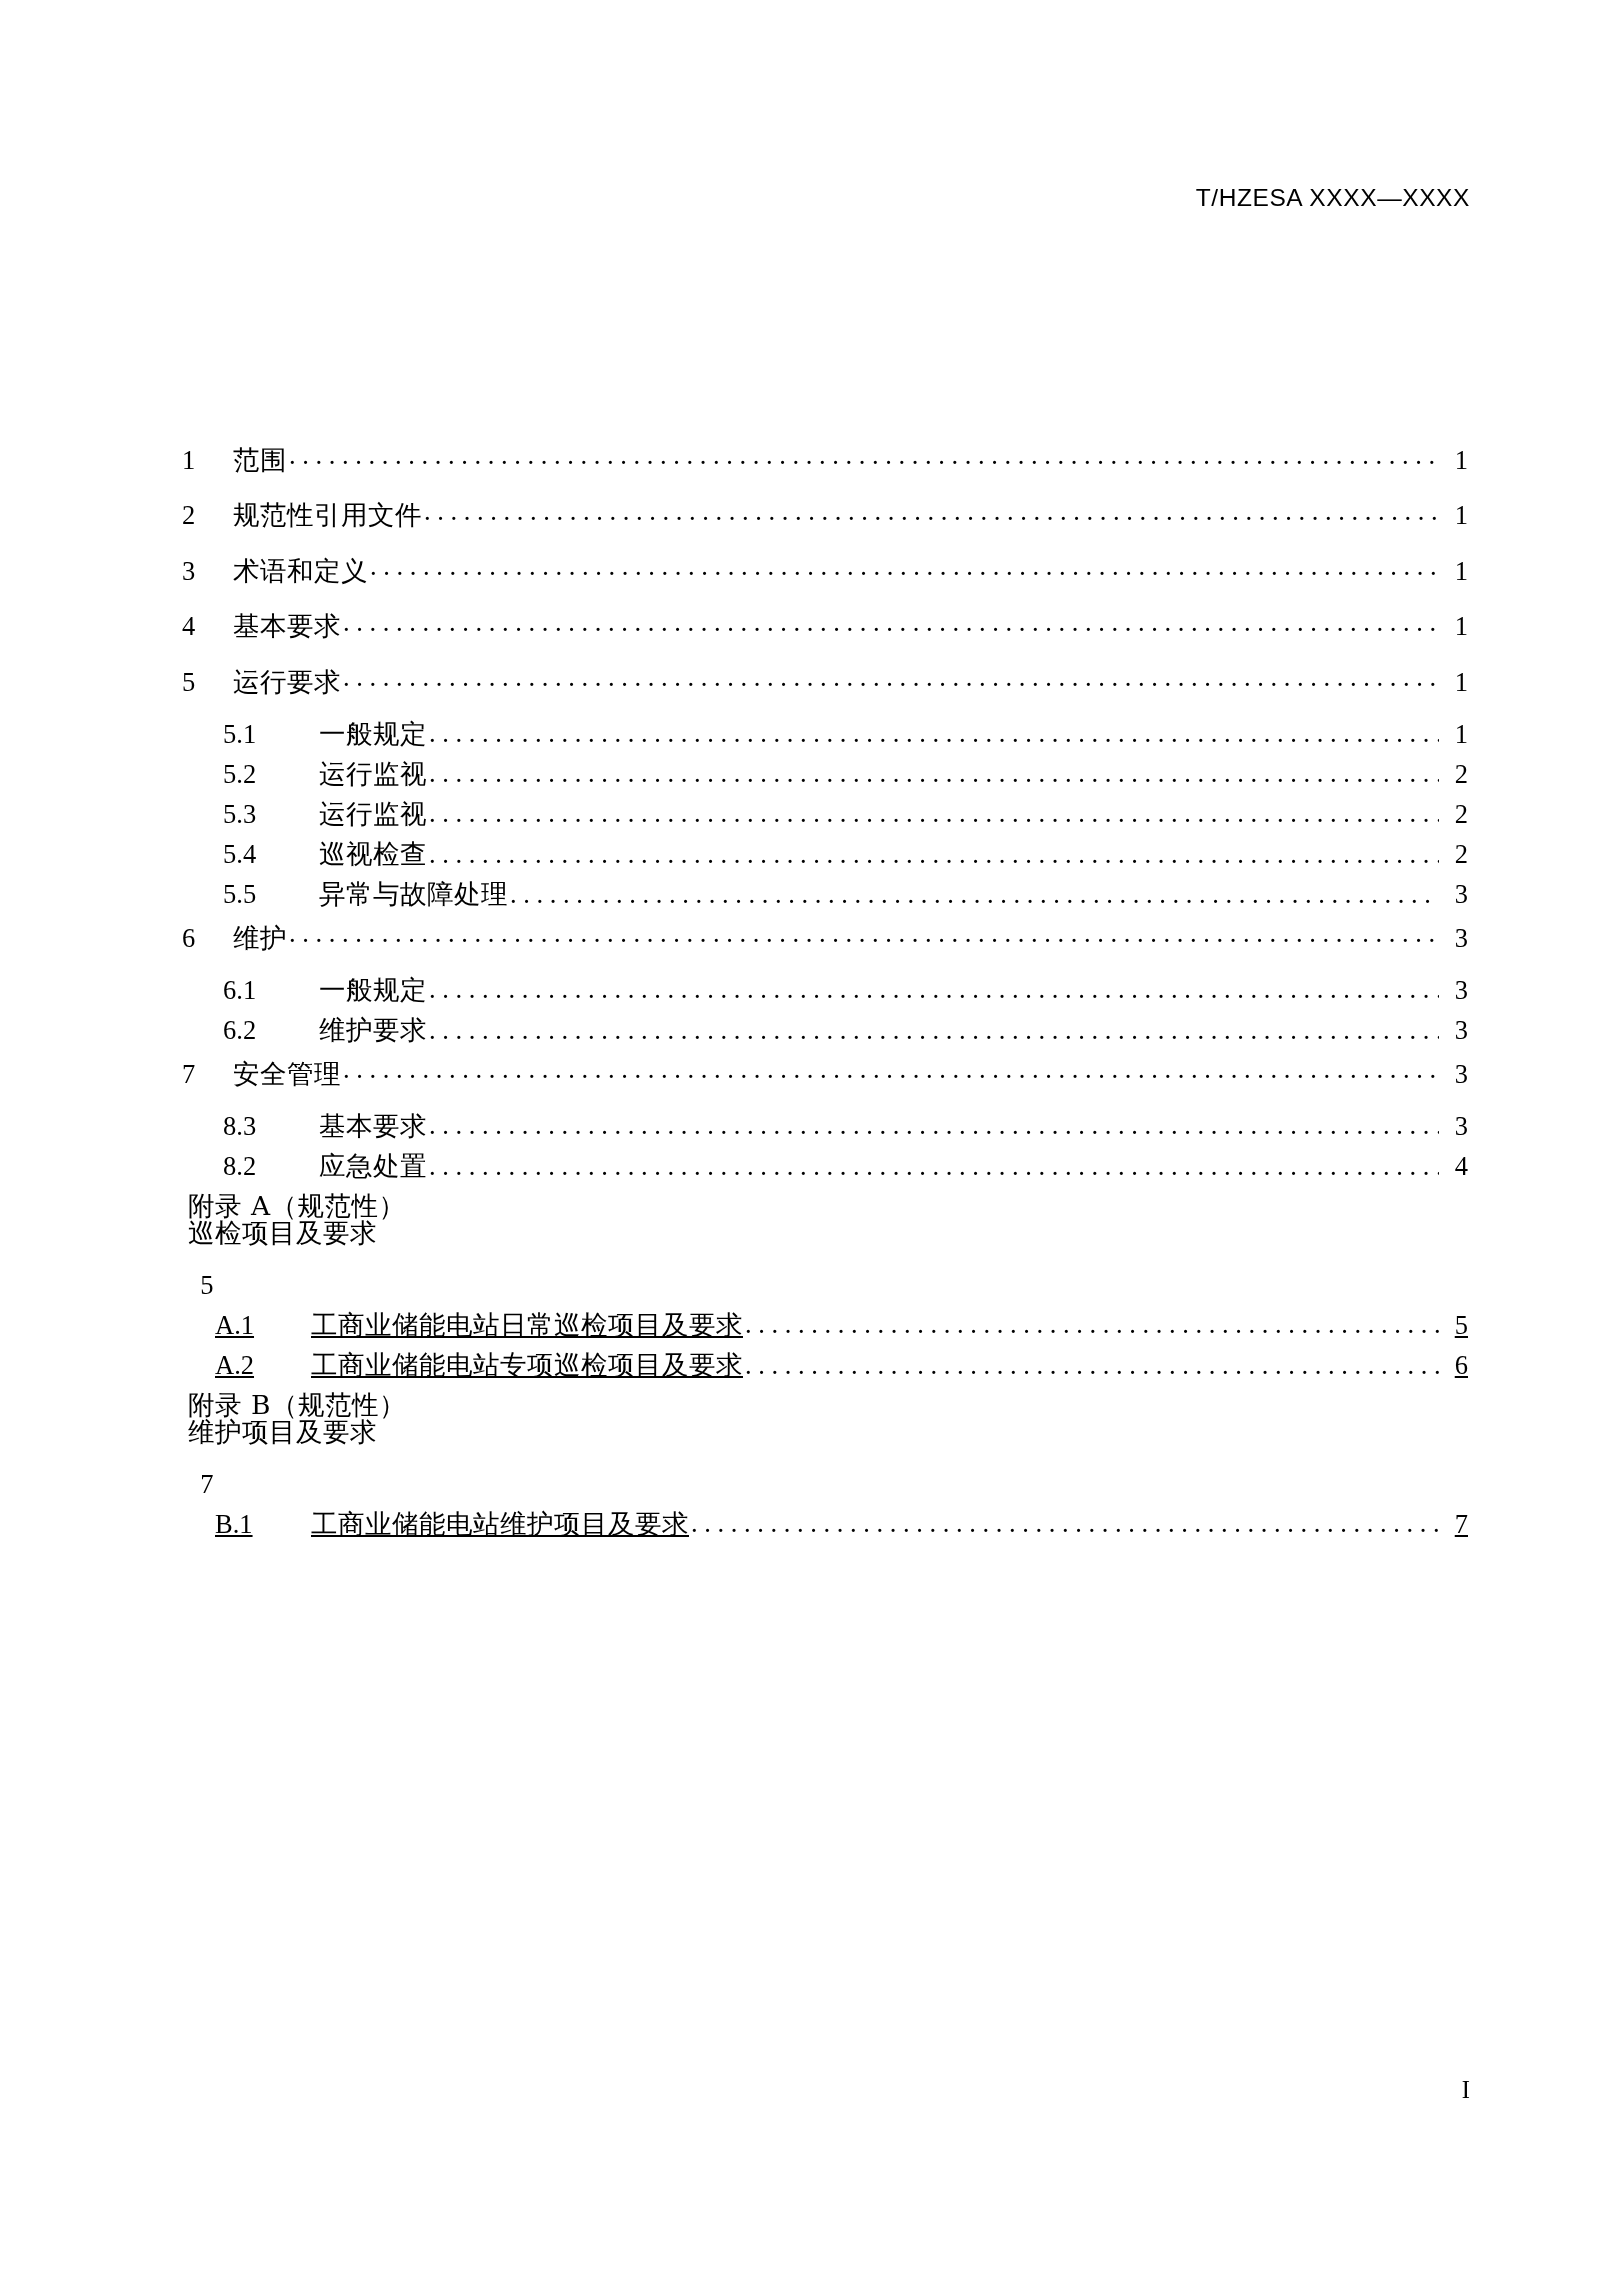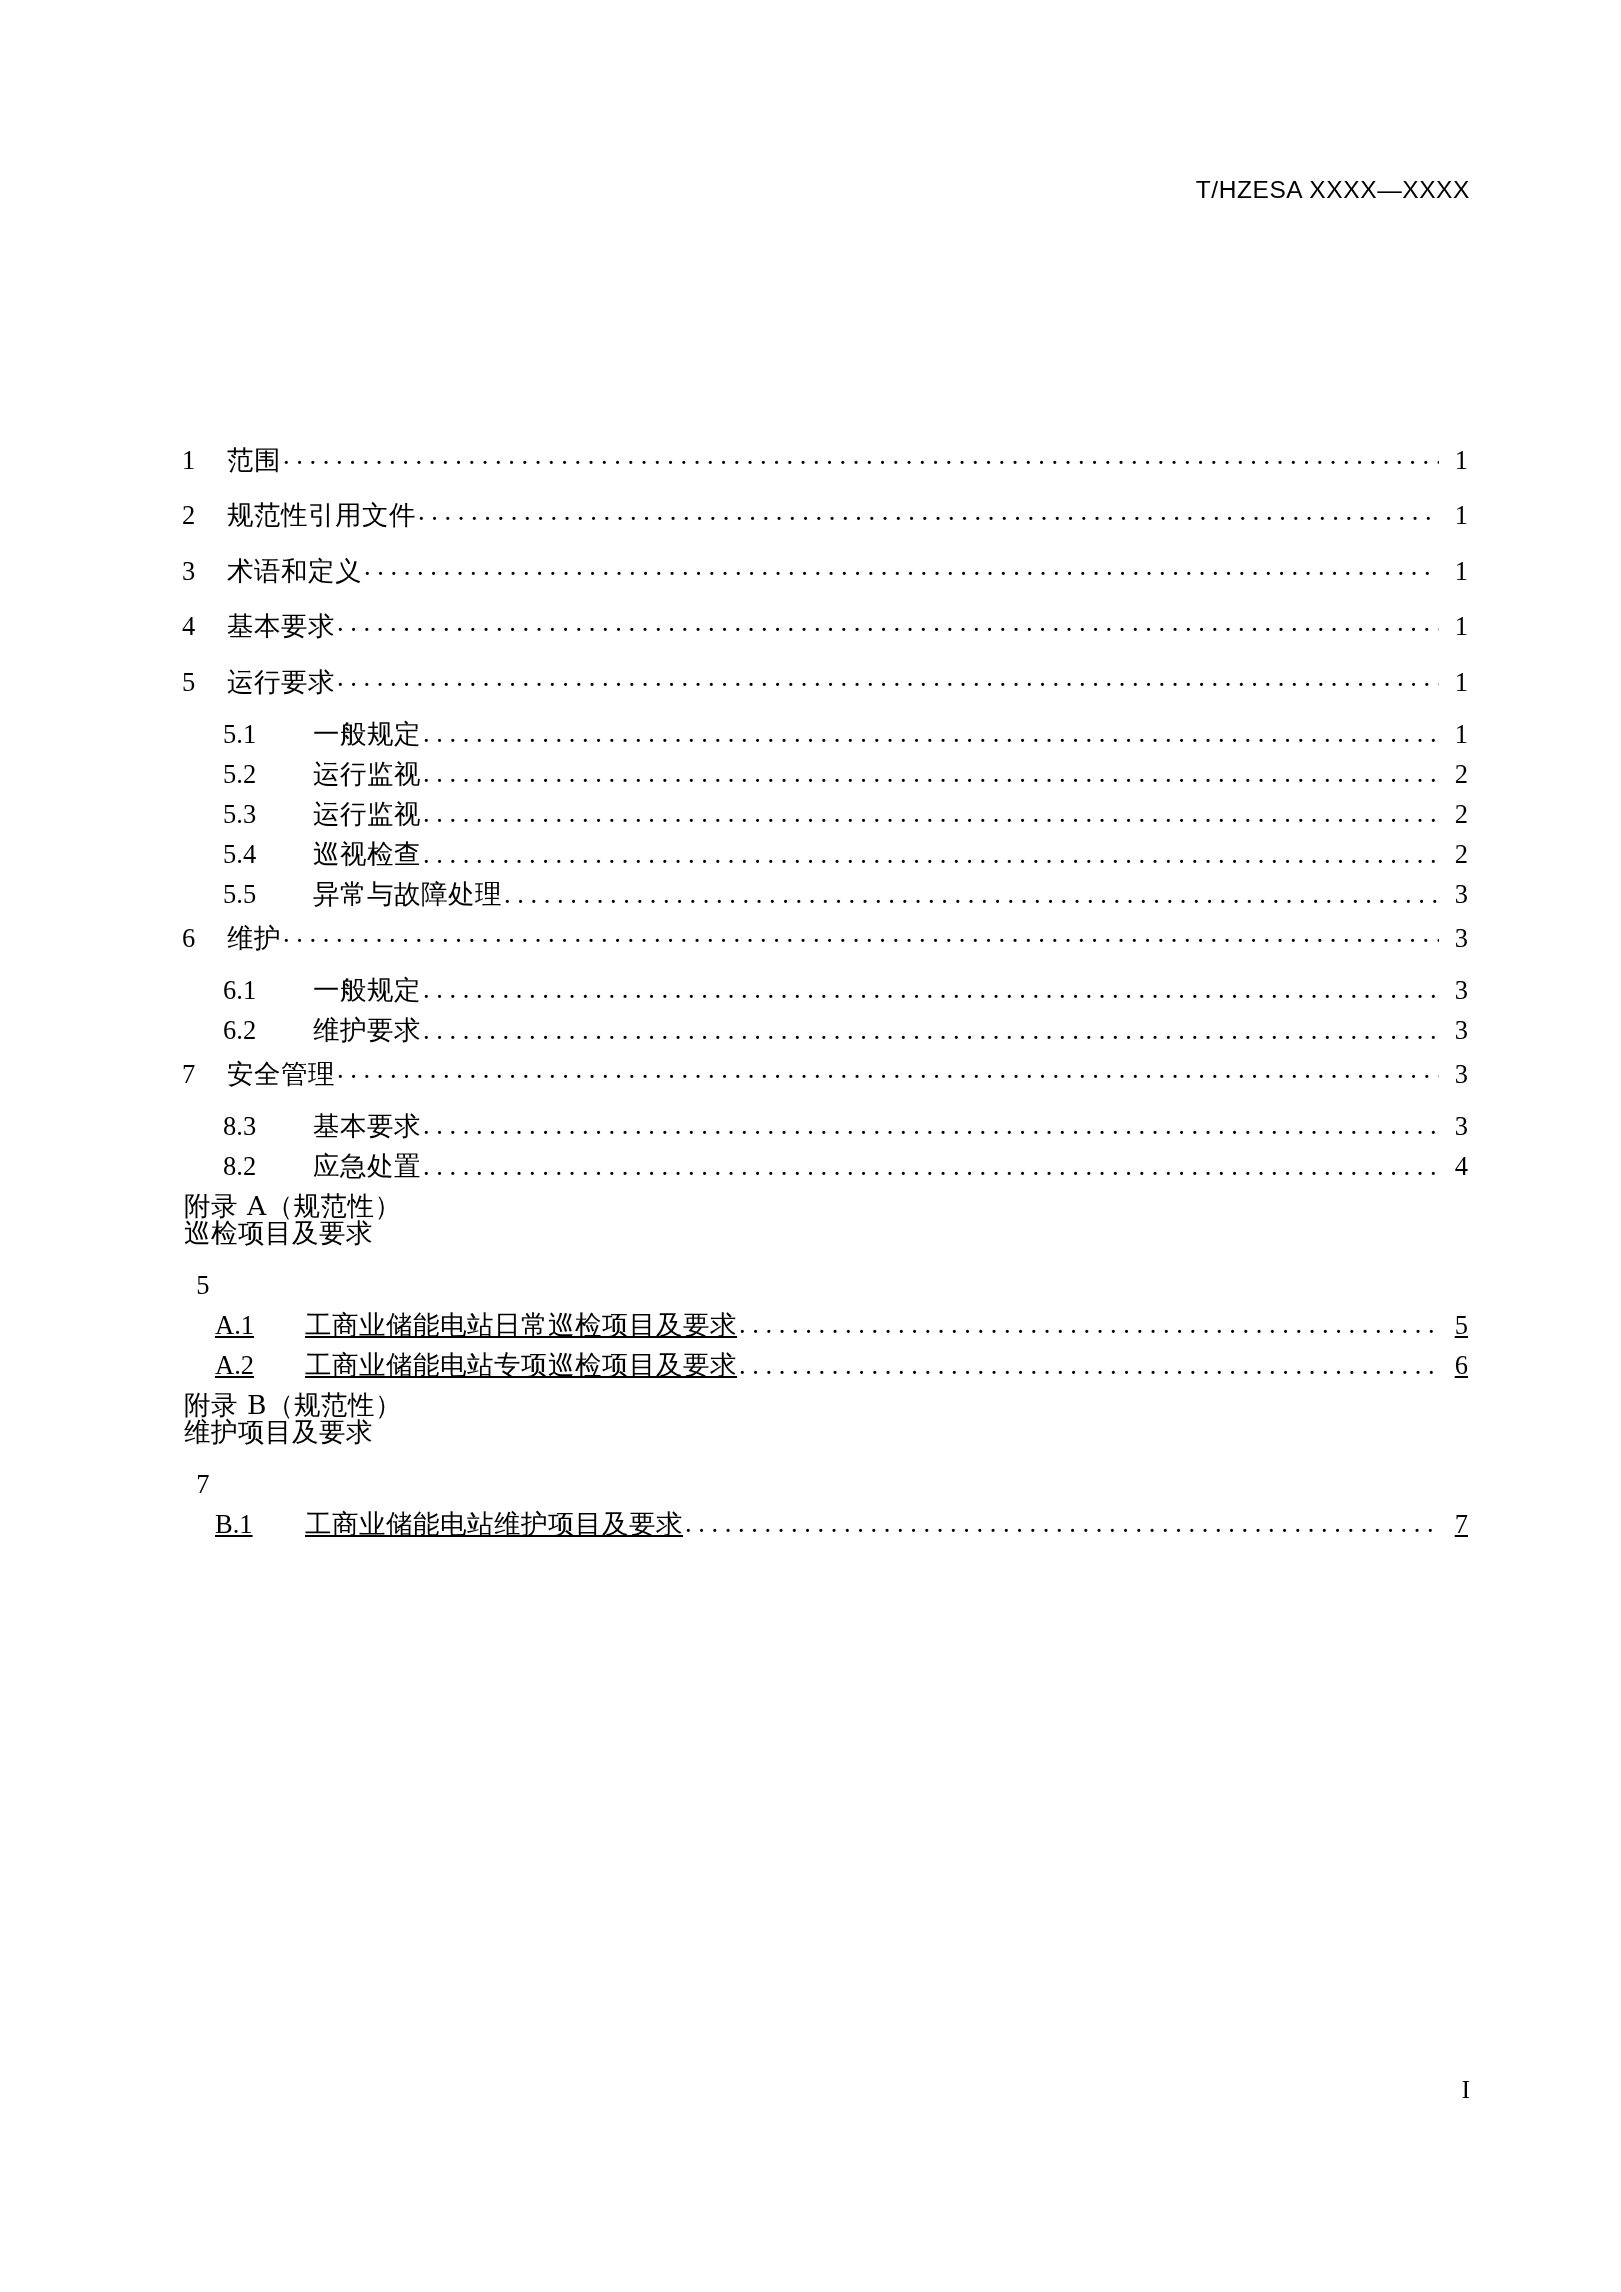--- a/index.html
+++ b/index.html
@@ -21,21 +21,21 @@
     left: 0; top: 0;
     width: 1621px;
     height: 2293px;
     box-sizing: border-box;
     padding: 0;
   }
 
   
   .doc-header {
     position: absolute;
-    top: 176px;
+    top: 184px;
     left: 0;
     width: 1621px;
     padding-right: 151px;
     box-sizing: border-box;
     text-align: right;
     font-family: "Liberation Sans", "DejaVu Sans", sans-serif;
     font-size: 24.5px;
     letter-spacing: 0.6px;
     white-space: nowrap;
   }
@@ -81,20 +81,21 @@
     flex: 0 0 auto;
     font-family: "Liberation Serif", "DejaVu Serif", serif;
   }
   .num.n1 { width: 45px; }
   .num.n2 { width: 90px; }
 
   .label {
     flex: 0 0 auto;
     font-family: "DejaVu Serif", "Liberation Serif", serif;
     letter-spacing: 0.5px;
+    margin-left: 6px;
   }
 
   .label-appx {
     flex: 0 0 auto;
     font-family: "DejaVu Serif", "Liberation Serif", serif;
     letter-spacing: 0.5px;
     width: 257px;
   }
 
   .leader {

